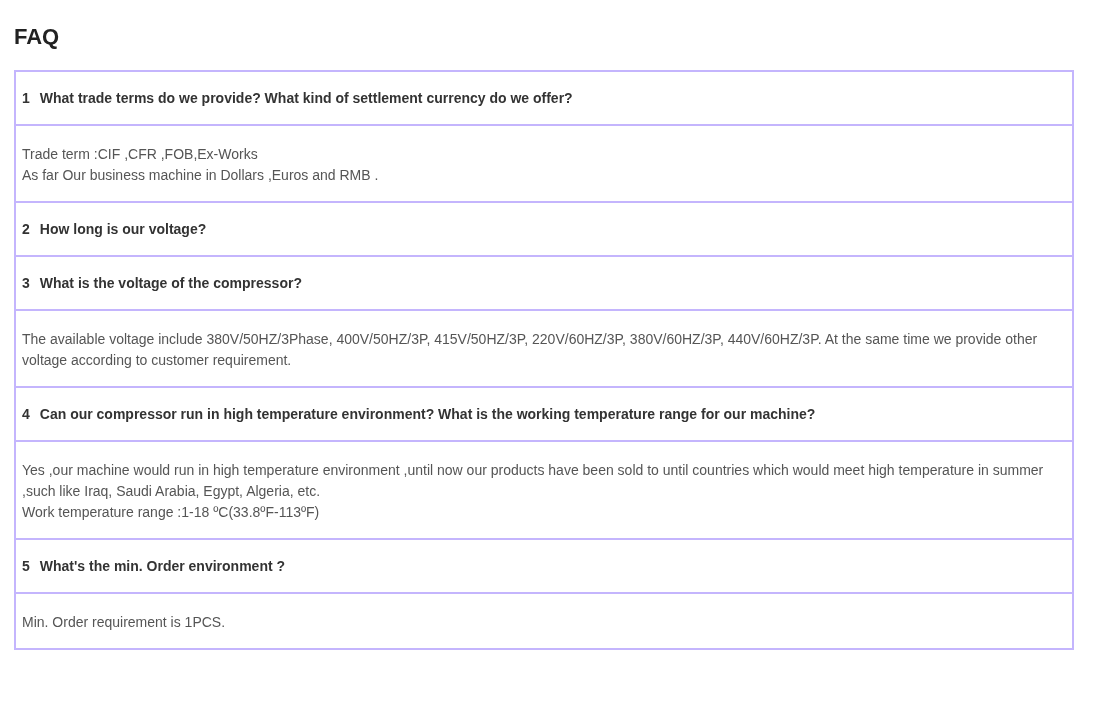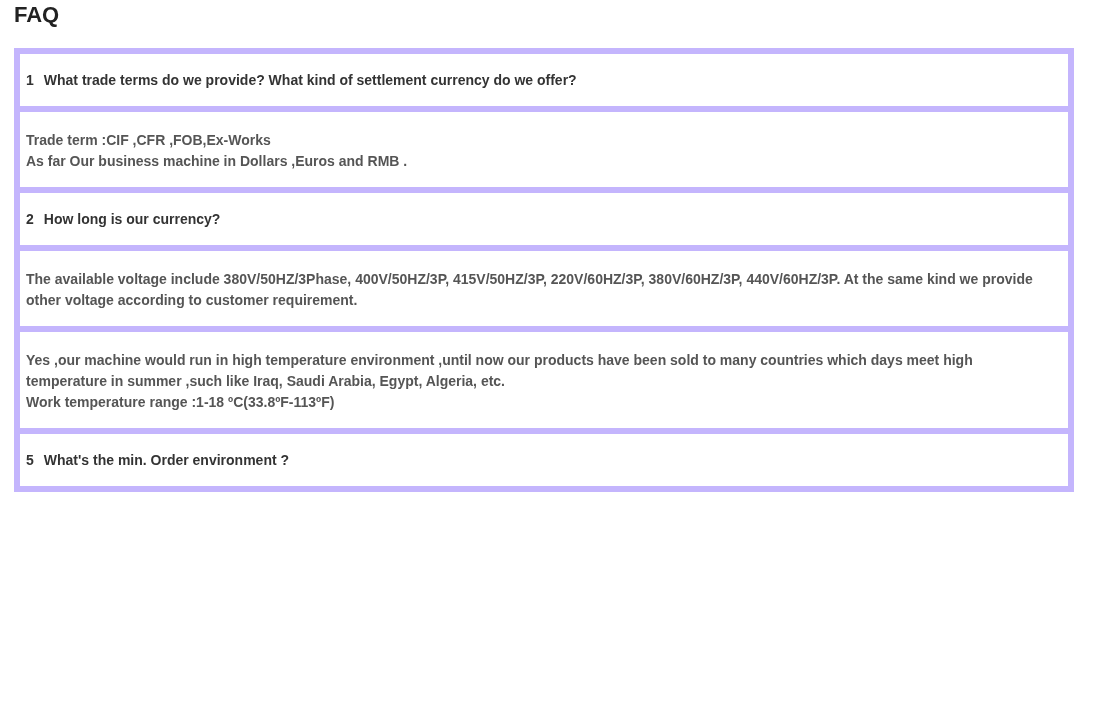--- a/index.html
+++ b/index.html
@@ -5,51 +5,51 @@
   html, body {
     margin: 0;
     padding: 0;
     background: #ffffff;
     font-family: "Liberation Sans", "DejaVu Sans", sans-serif;
   }
   .page {
     width: 1108px;
     height: 680px;
     box-sizing: border-box;
-    padding: 2px 34px 12px 14px;
+    padding: 24px 34px 12px 14px;
     overflow: hidden;
   }
   .page-title {
     font-size: 22px;
     line-height: 26px;
     font-weight: 700;
     color: #222222;
     margin: 0 0 20px 0;
   }
   table.faq-table {
     border-collapse: collapse;
     width: 1060px;
     table-layout: fixed;
   }
   table.faq-table td {
-    border: 6px solid #c4b5fd;
+    border: 2px solid #c4b5fd;
     vertical-align: top;
     box-sizing: border-box;
   }
   td.q-cell {
     font-size: 14px;
     line-height: 21px;
     font-weight: 700;
     color: #333333;
     padding: 16px 12px 15px 6px;
   }
   td.a-cell {
     font-size: 14px;
     line-height: 21px;
-    font-weight: 700;
+    font-weight: 400;
     color: #555555;
     padding: 18px 12px 15px 6px;
   }
   .q-num {
     display: inline-block;
     margin-right: 10px;
   }
 </style>
 </head>
 <body>
@@ -67,37 +67,52 @@
       </tr>
       <tr>
         <td class="a-cell">
           <div>Trade term :CIF ,CFR ,FOB,Ex-Works</div>
           <div>As far Our business machine in Dollars ,Euros and RMB .</div>
         </td>
       </tr>
 
       <tr>
         <td class="q-cell">
-          <span class="q-num">2</span><span>How long is our currency?</span>
+          <span class="q-num">2</span><span>How long is our voltage?</span>
         </td>
       </tr>
 
       <tr>
+        <td class="q-cell">
+          <span class="q-num">3</span><span>What is the voltage of the compressor?</span>
+        </td>
+      </tr>
+      <tr>
         <td class="a-cell">
-          <div>The available voltage include 380V/50HZ/3Phase, 400V/50HZ/3P, 415V/50HZ/3P, 220V/60HZ/3P, 380V/60HZ/3P, 440V/60HZ/3P. At the same kind we provide other voltage  according to customer requirement.</div>
+          <div>The available voltage include 380V/50HZ/3Phase, 400V/50HZ/3P, 415V/50HZ/3P, 220V/60HZ/3P, 380V/60HZ/3P, 440V/60HZ/3P. At the same time we provide other voltage  according to customer requirement.</div>
         </td>
       </tr>
 
       <tr>
+        <td class="q-cell">
+          <span class="q-num">4</span><span>Can our compressor run in high temperature environment? What is the working temperature range for our machine?</span>
+        </td>
+      </tr>
+      <tr>
         <td class="a-cell">
-          <div>Yes ,our machine would run in high temperature environment ,until now our products have been sold to many countries which days meet high temperature in summer ,such like Iraq, Saudi Arabia, Egypt, Algeria, etc.</div>
+          <div>Yes ,our machine would run in high temperature environment ,until now our products have been sold to until countries which would meet high temperature in summer ,such like Iraq, Saudi Arabia, Egypt, Algeria, etc.</div>
           <div>Work temperature range :1-18 ºC(33.8ºF-113ºF)</div>
         </td>
       </tr>
 
       <tr>
         <td class="q-cell">
           <span class="q-num">5</span><span>What's the min. Order environment ?</span>
         </td>
       </tr>
+      <tr>
+        <td class="a-cell">
+          <div>Min. Order requirement is 1PCS.</div>
+        </td>
+      </tr>
     </tbody>
   </table>
 </div>
 
 </body></html>

